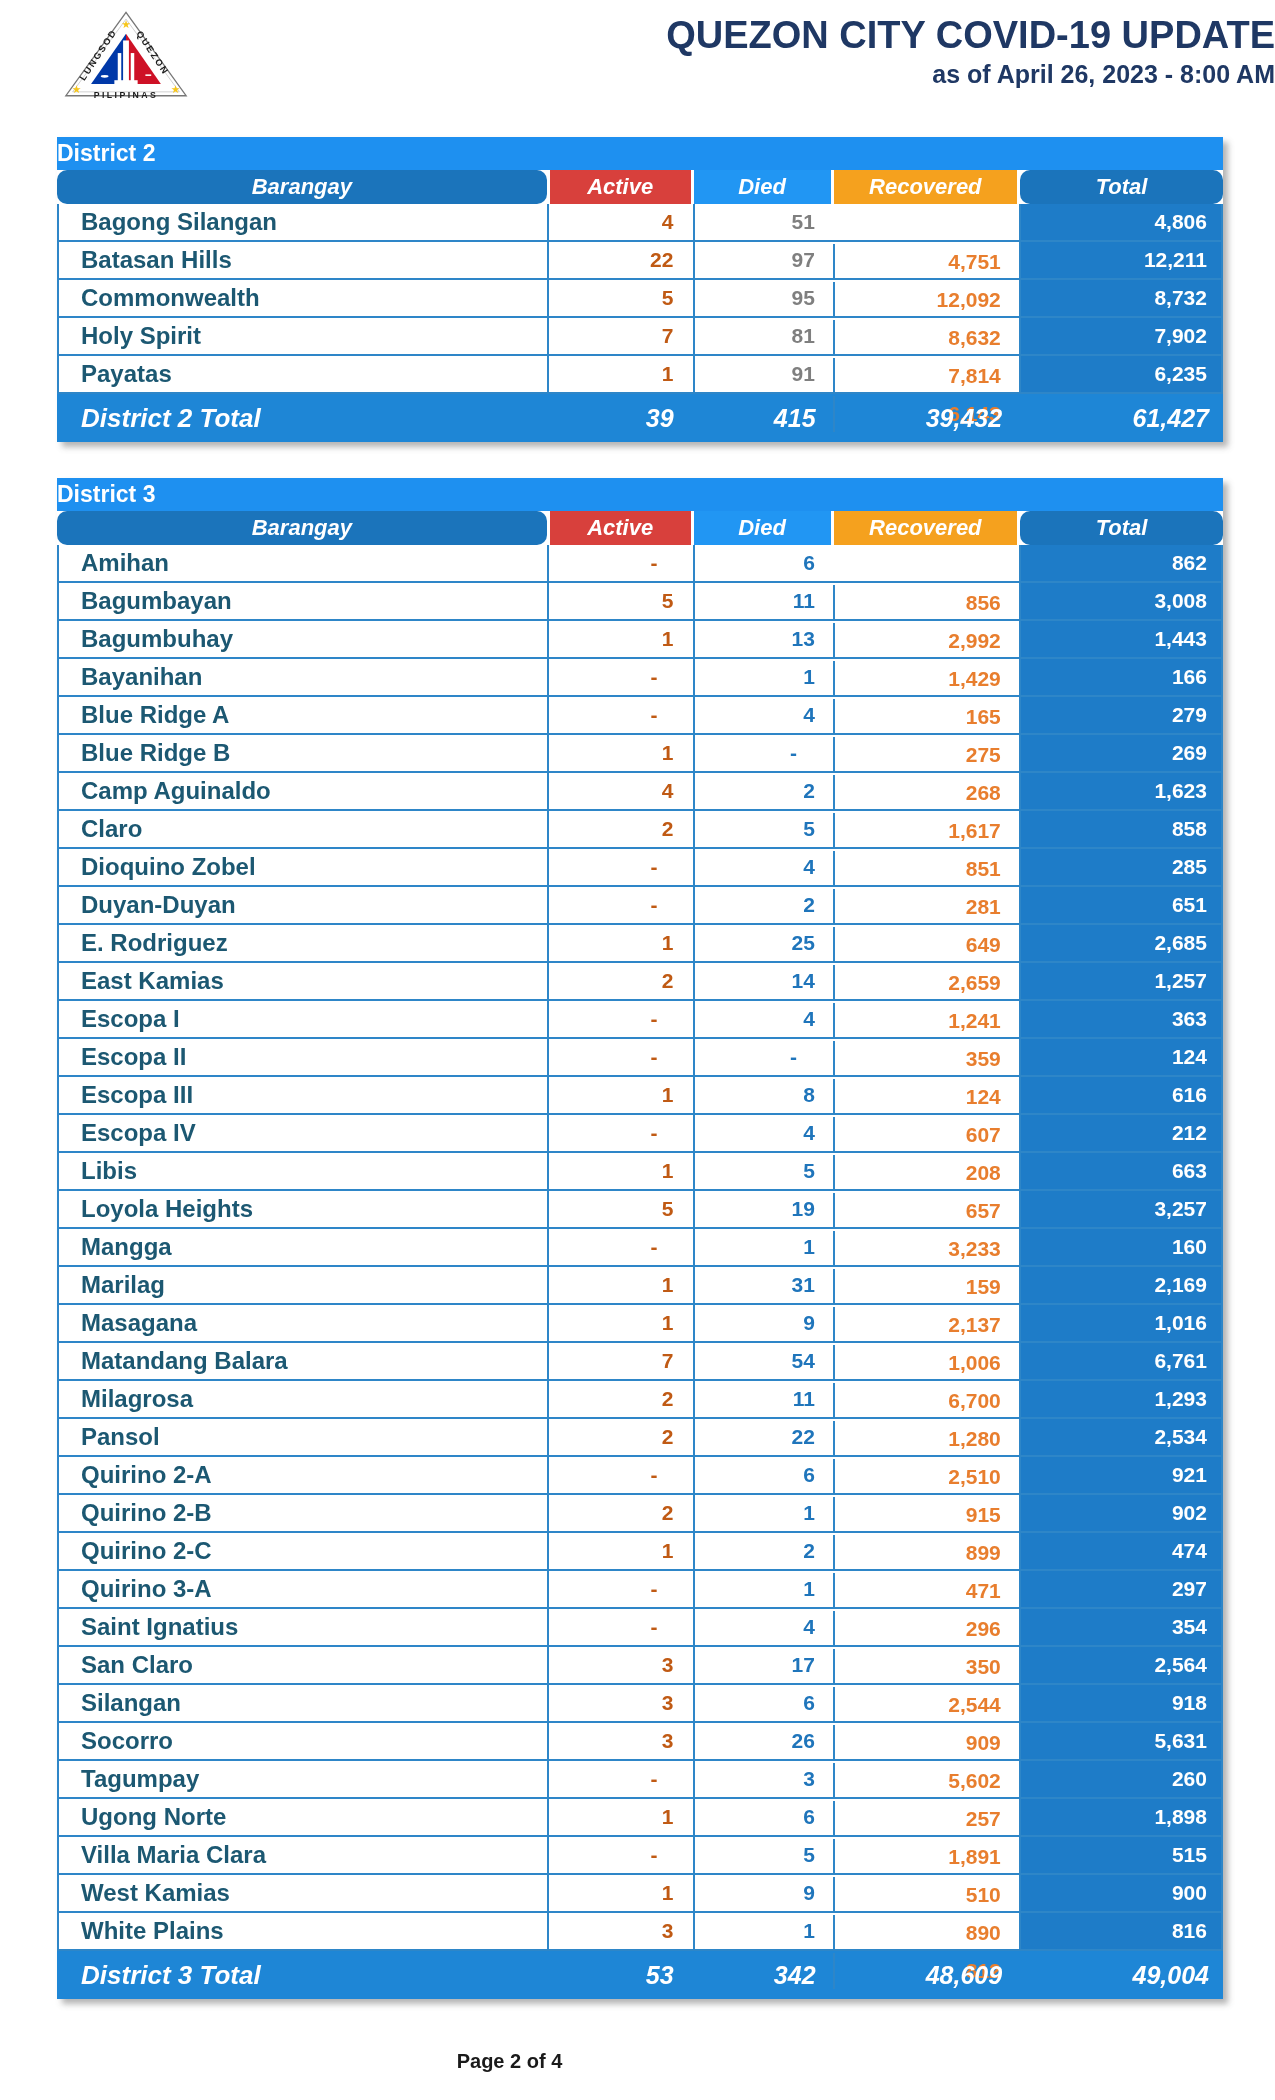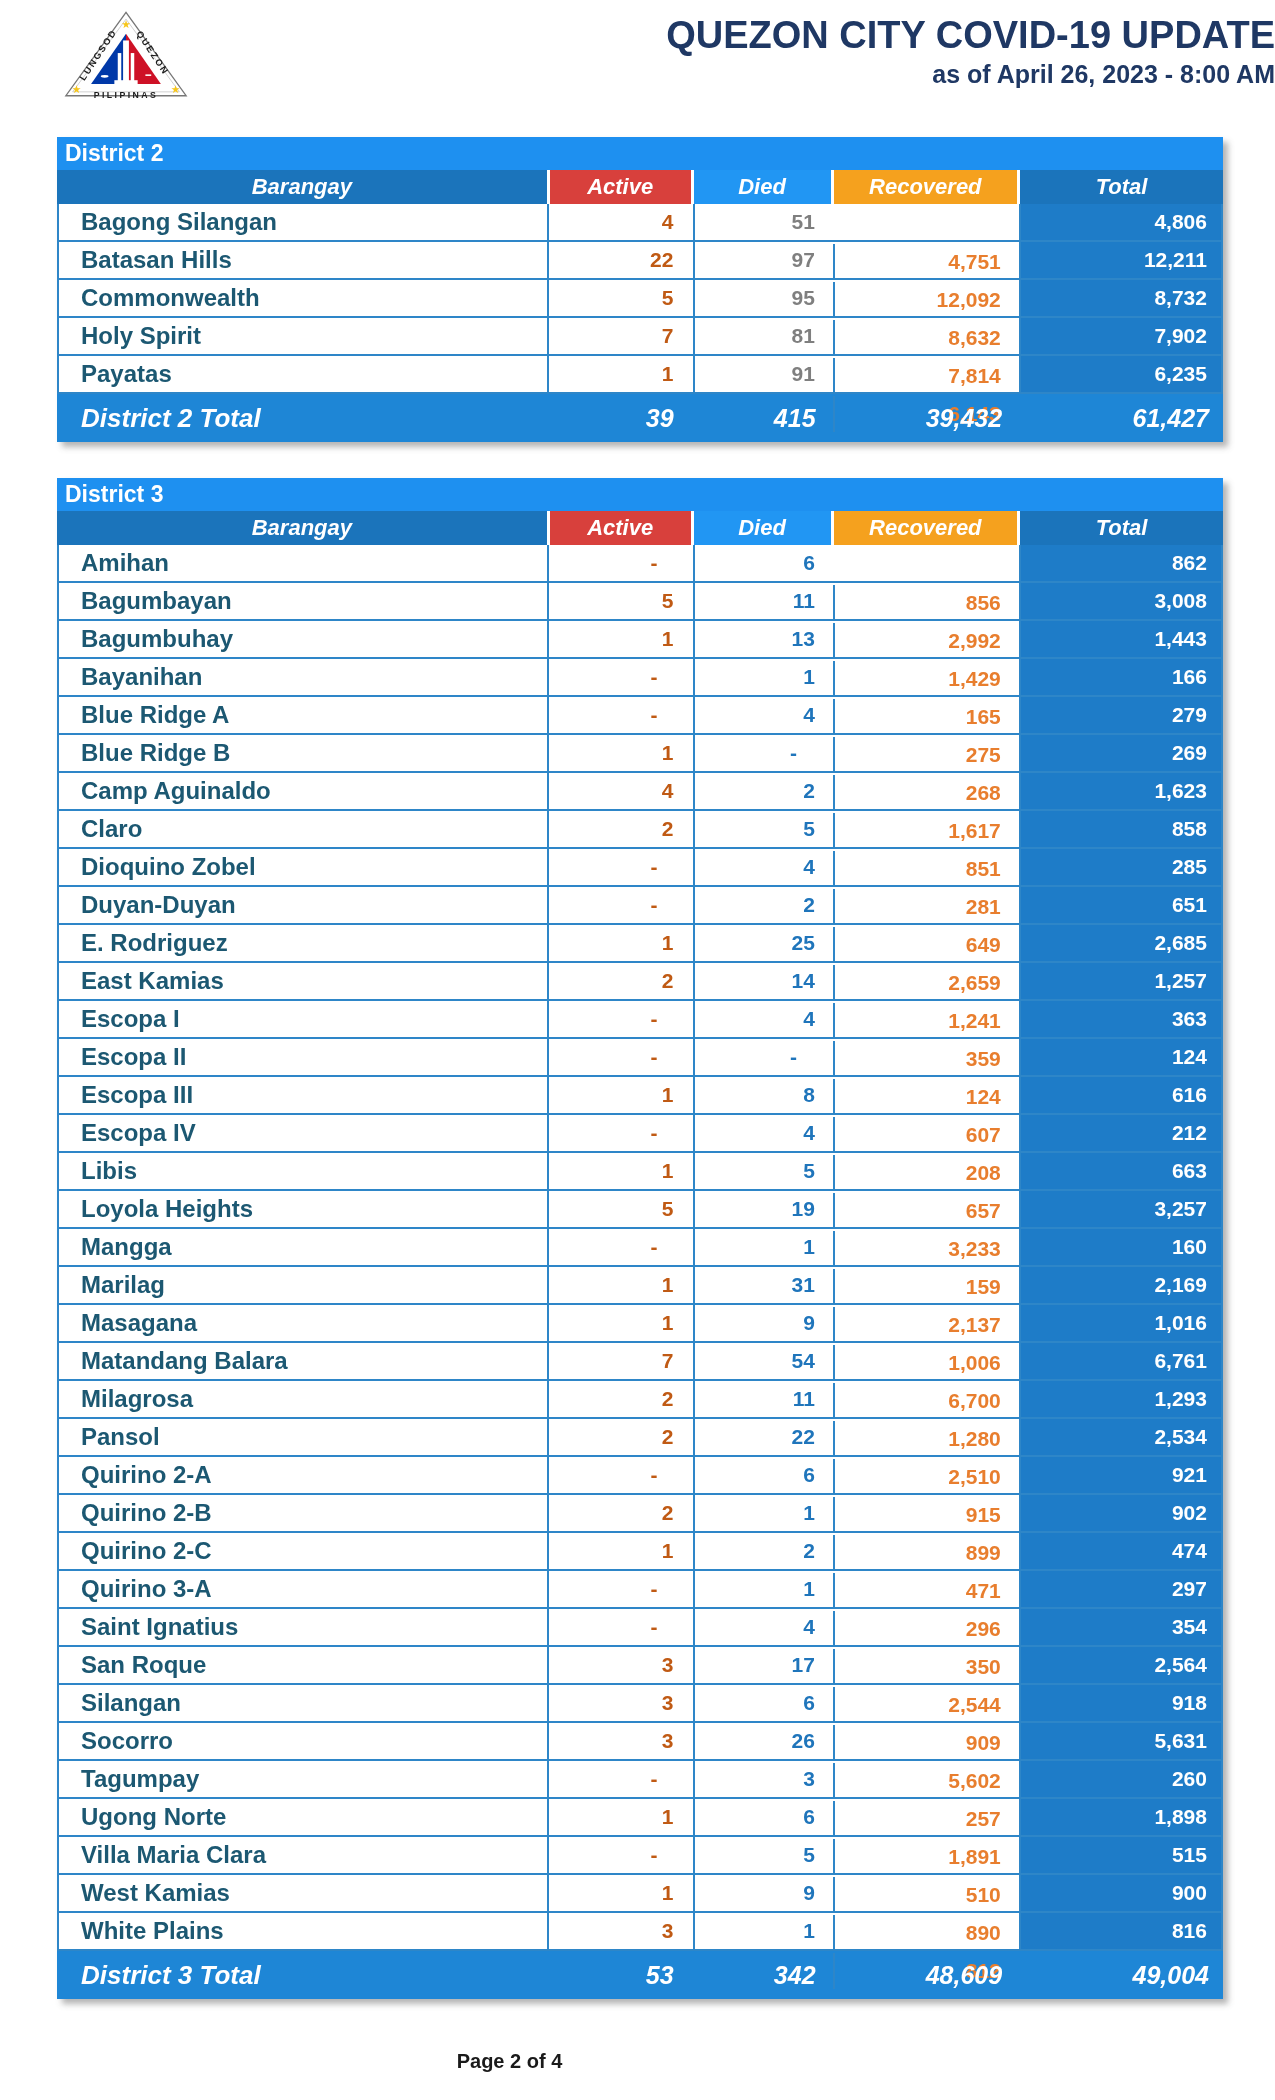--- a/index.html
+++ b/index.html
@@ -26,28 +26,28 @@
     position:absolute; left:57px; width:1166px;
     box-shadow:5px 5px 6px rgba(90,90,90,.45);
     background:#fff;
   }
   .table-d2 { top:137px; }
   .table-d3 { top:478px; }
 
   .band {
     height:33px; background:var(--band-blue);
     color:#fff; font-weight:bold; font-size:23px; line-height:33px;
-    padding-left:8px;
+    padding-left:0;
   }
   .thead { display:flex; height:34px; background:#fff; }
   .th {
     color:#fff; font-weight:bold; font-style:italic; font-size:22px;
     text-align:center; line-height:34px; height:34px;
   }
-  .th-barangay, .th-total { background:var(--header-dark-blue); }
+  .th-barangay, .th-total { background:var(--header-dark-blue);border-radius:10px; }
   .th-active { background:var(--header-red); border-left:3px solid #fff; border-right:3px solid #fff; }
   .th-died   { background:var(--header-light-blue); border-right:3px solid #fff; }
   .th-recovered { background:var(--header-orange); border-right:3px solid #fff; }
 
   .w0 { flex:0 0 42%; }
   .w1 { flex:0 0 12.6%; }
   .w2 { flex:0 0 12%; }
   .w3 { flex:0 0 16%; }
   .w4 { flex:0 0 17.4%; }
 
@@ -387,21 +387,21 @@
           <div class="td c4 w4 num">297</div>
         </div>
         <div class="tr">
           <div class="td c0 w0">Saint Ignatius</div>
           <div class="td c1 w1 num dash">-</div>
           <div class="td c2 w2 num died-blue">4</div>
           <div class="td c3 w3 num">350</div>
           <div class="td c4 w4 num">354</div>
         </div>
         <div class="tr">
-          <div class="td c0 w0">San Roque</div>
+          <div class="td c0 w0">San Claro</div>
           <div class="td c1 w1 num">3</div>
           <div class="td c2 w2 num died-blue">17</div>
           <div class="td c3 w3 num">2,544</div>
           <div class="td c4 w4 num">2,564</div>
         </div>
         <div class="tr">
           <div class="td c0 w0">Silangan</div>
           <div class="td c1 w1 num">3</div>
           <div class="td c2 w2 num died-blue">6</div>
           <div class="td c3 w3 num">909</div>

